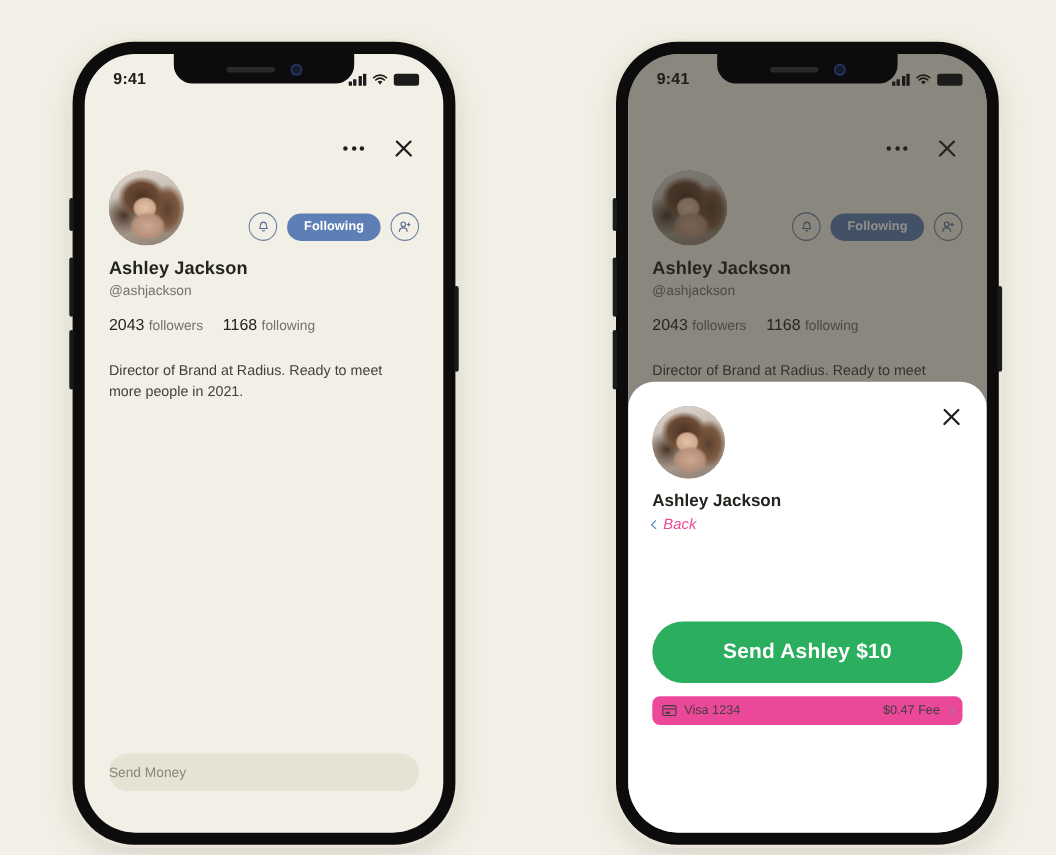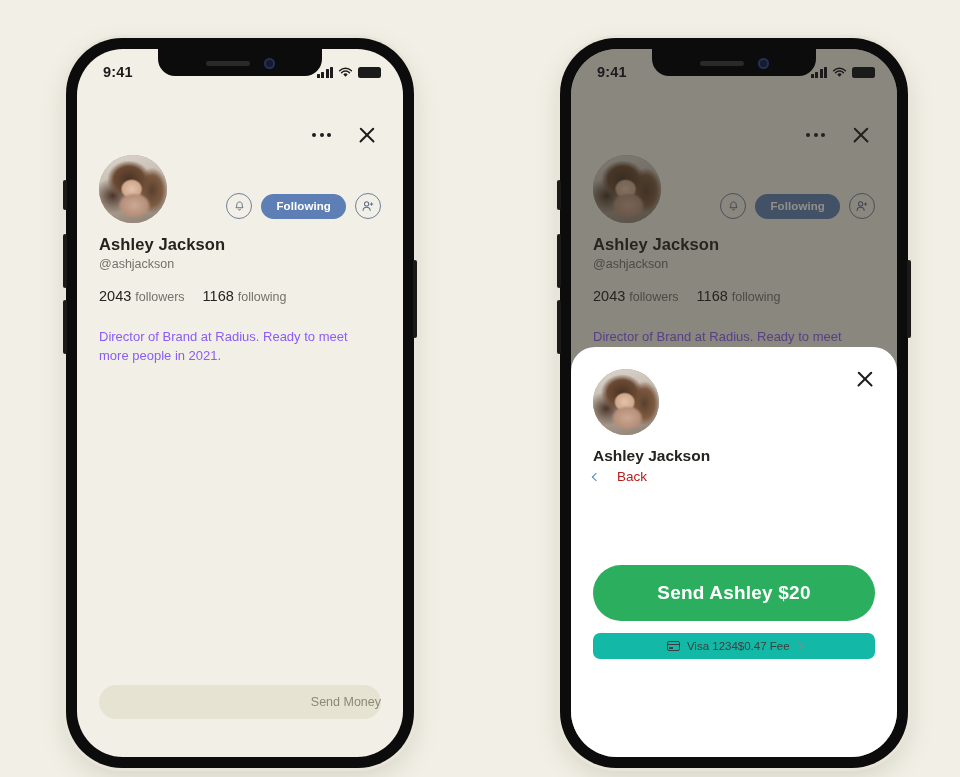--- a/index.html
+++ b/index.html
@@ -115,61 +115,61 @@
     display: flex; align-items: center; justify-content: center;
     font-size: 11.5px; font-weight: bold; color: #ffffff; letter-spacing: 0.1px;
   }
 
   .name { font-size: 16.5px; font-weight: bold; color: #23231f; margin-top: 12px; letter-spacing: 0.1px; }
   .handle { font-size: 12.5px; color: #74726a; margin-top: 3px; }
   .stats { margin-top: 17px; font-size: 12.5px; color: #74726a; display: flex; gap: 8px; align-items: baseline; }
   .stats b { font-size: 14.5px; color: #23231f; font-weight: normal; }
   .stats .grp { display: flex; gap: 4px; align-items: baseline; }
   .stats .grp + .grp { margin-left: 10px; }
-  .bio { margin-top: 24px; font-size: 13px; line-height: 1.45; color: #8b5cf6; max-width: 268px; }
+  .bio { margin-top: 24px; font-size: 13px; line-height: 1.45; color: #404040; max-width: 268px; }
 
   .sendmoney {
     position: absolute; left: 22px; right: 22px; bottom: 38px;
     height: 34px; border-radius: 18px;
     background: #E7E3D3;
-    display: flex; align-items: center; justify-content: flex-end;
+    display: flex; align-items: center; justify-content: flex-start;
     font-size: 12.5px; color: #8a8879; font-weight: normal;
   }
 
   
   .dim { position: absolute; inset: 0; background: rgba(40,38,30,0.52); z-index: 20; }
 
   
   .sheet {
     position: absolute; left: 0; right: 0; bottom: 0; top: 298px;
     background: #ffffff;
     border-top-left-radius: 24px; border-top-right-radius: 24px;
     z-index: 25;
     padding: 22px 22px 0 22px;
   }
   .sheet-head { display: flex; justify-content: space-between; align-items: flex-start; }
   .sheet-name { font-size: 15.5px; font-weight: bold; color: #23231f; margin-top: 12px; }
   .back {
-    display: flex; align-items: center; gap: 18px;
-    font-size: 13.5px; color: #b91c1c; margin-top: 4px;
+    display: flex; align-items: center; gap: 4px;
+    font-size: 13.5px; color: #ec4899; margin-top: 4px; font-style: italic;
   }
   .chev-l { width: 6px; height: 6px; border-left: 1.8px solid #4e83c4; border-bottom: 1.8px solid #4e83c4;
             transform: rotate(45deg); display: inline-block; }
 
   .send-btn {
     position: absolute; left: 22px; right: 22px; top: 218px;
     height: 56px; border-radius: 28px;
     background: #2BAE5E;
     display: flex; align-items: center; justify-content: center;
     color: #fff; font-size: 19px; font-weight: bold; letter-spacing: 0.2px;
   }
   .pay-row {
     position: absolute; left: 22px; right: 22px; top: 286px;
-    height: 26px; border-radius: 7px; background: #14b8a6;
-    display: flex; align-items: center; justify-content: center;
+    height: 26px; border-radius: 7px; background: #ec4899;
+    display: flex; align-items: center; justify-content: space-between;
     padding: 0 9px; font-size: 11.5px; color: #3e3e3e;
   }
   .pay-left { display: flex; align-items: center; gap: 7px; }
   .card-ic { width: 13px; height: 10px; border: 1.3px solid #3e3e3e; border-radius: 2px; position: relative; }
   .card-ic:before { content:""; position:absolute; left:0; right:0; top:1.6px; height:1.6px; background:#3e3e3e; }
   .card-ic:after  { content:""; position:absolute; left:1.5px; bottom:1.3px; width:4px; height:1.5px; background:#3e3e3e; }
   .pay-right { display: flex; align-items: center; gap: 6px; color: #3e3e3e; }
   .chev-r { width: 5.5px; height: 5.5px; border-top: 1.4px solid #8a8a8a; border-right: 1.4px solid #8a8a8a;
             transform: rotate(45deg); display: inline-block; }
 </style>
@@ -358,21 +358,21 @@
             </div>
           <div class="xmark"></div>
         </div>
         <div class="sheet-name">Ashley Jackson</div>
         <div class="back">
           <span class="chev-l"></span>
           <span>Back</span>
         </div>
 
         <div class="send-btn" style="background:#2BAE5E">
-          <span>Send Ashley $20</span>
+          <span>Send Ashley $10</span>
         </div>
 
         <div class="pay-row">
           <div class="pay-left">
             <span class="card-ic"></span>
             <span>Visa 1234</span>
           </div>
           <div class="pay-right">
             <span>$0.47 Fee</span>
             <span class="chev-r"></span>

